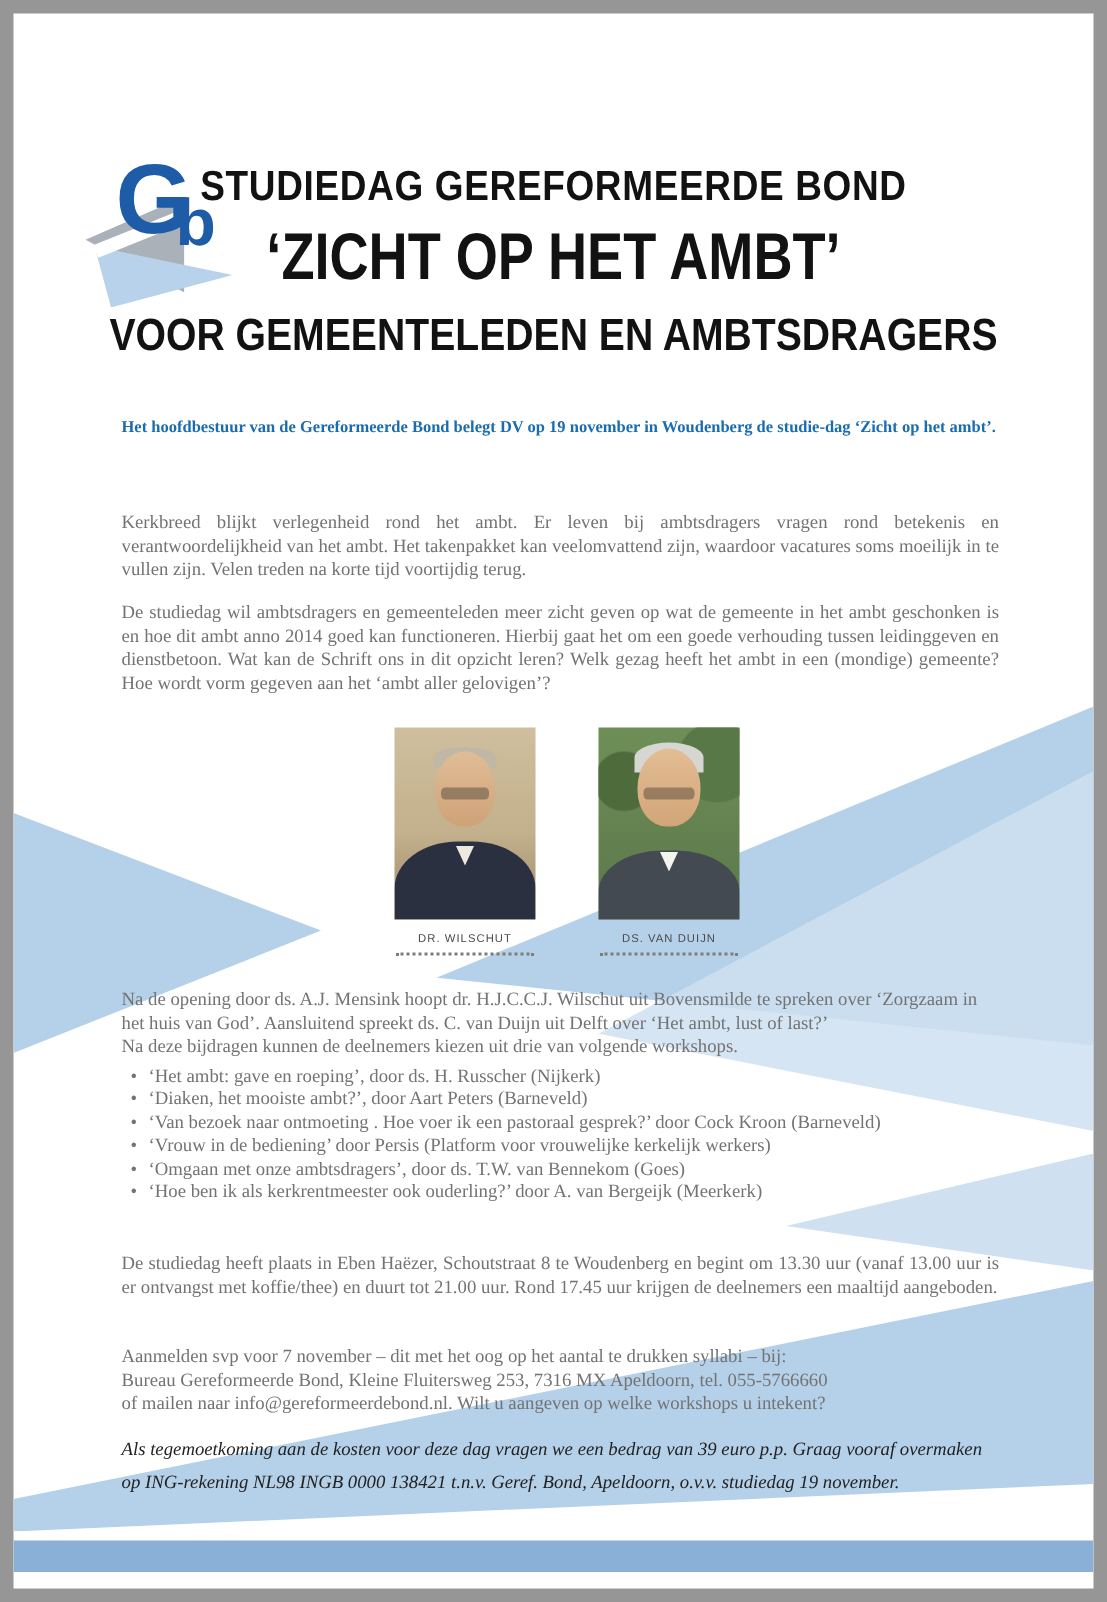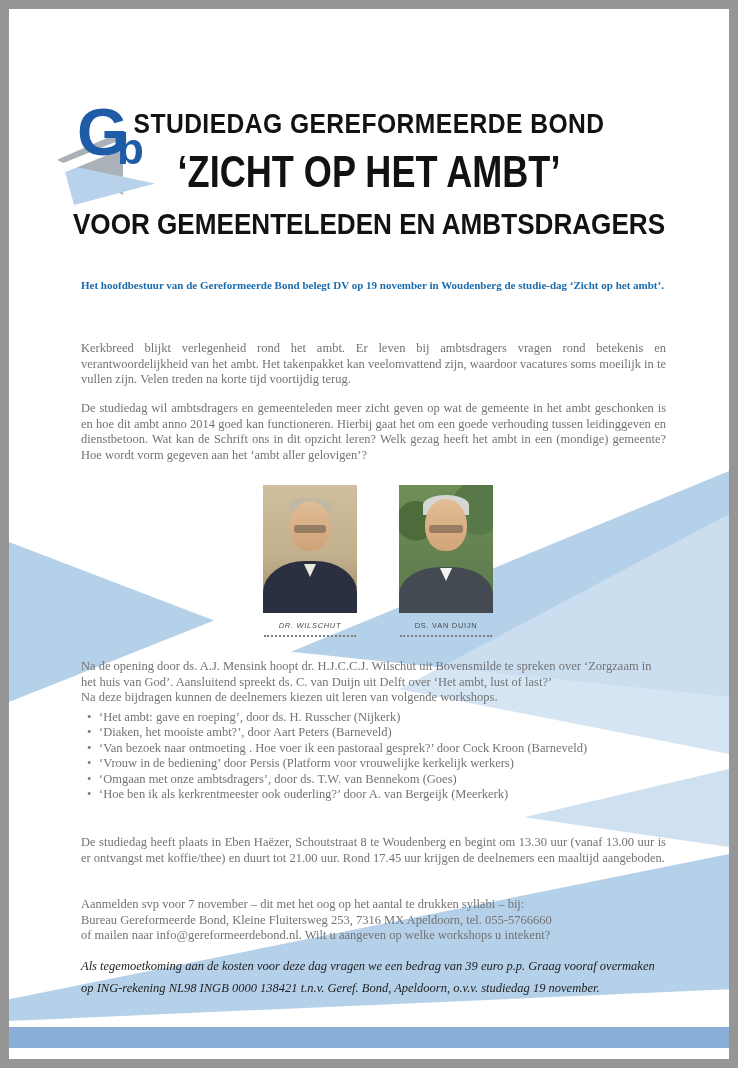--- a/index.html
+++ b/index.html
@@ -78,21 +78,21 @@
     border-radius:45% 45% 0 0 / 60% 60% 0 0;}
   .photo2 .ph-body{height:46px;background:#434a52;}
   .ph-collar{position:absolute;left:41px;bottom:36px;width:12px;height:13px;background:#eceadf;
     clip-path:polygon(0 0,100% 0,50% 100%);}
   .photo2 .ph-collar{left:41px;bottom:32px;background:#f4f4ee;}
 
   
   .caption{position:absolute;top:612px;width:94px;z-index:3;text-align:center;
     font-family:"Liberation Sans",sans-serif;font-size:7.5px;letter-spacing:.7px;color:#4a4a4a;}
   .caption .dots{margin-top:5px;border-bottom:2px dotted #7d7d7d;width:92px;margin-left:1px;}
-  .cap1{left:254px;font-style:italic;} .cap2{left:390px;}
+  .cap1{left:254px;} .cap2{left:390px;}
 </style>
 </head>
 <body>
 
 <div class="canvas">
   <div class="page">
 
     <div class="shape sh-left-tri"></div>
     <div class="shape sh-right-swoosh"></div>
     <div class="shape sh-right-swoosh2"></div>
@@ -138,21 +138,21 @@
       <span>DR. WILSCHUT</span>
       <div class="dots"></div>
     </div>
     <div class="caption cap2">
       <span>DS. VAN DUIJN</span>
       <div class="dots"></div>
     </div>
 
     <div class="block sect3">
       <div>Na de opening door ds. A.J. Mensink hoopt dr. H.J.C.C.J. Wilschut uit Bovensmilde te spreken over ‘Zorgzaam in het huis van God’. Aansluitend spreekt ds. C. van Duijn uit Delft over ‘Het ambt, lust of last?’</div>
-      <div>Na deze bijdragen kunnen de deelnemers kiezen uit leren van volgende workshops.</div>
+      <div>Na deze bijdragen kunnen de deelnemers kiezen uit drie van volgende workshops.</div>
       <ul>
         <li>‘Het ambt: gave en roeping’, door ds. H. Russcher (Nijkerk)</li>
         <li>‘Diaken, het mooiste ambt?’, door Aart Peters (Barneveld)</li>
         <li>‘Van bezoek naar ontmoeting . Hoe voer ik een pastoraal gesprek?’ door Cock Kroon (Barneveld)</li>
         <li>‘Vrouw in de bediening’ door Persis (Platform voor vrouwelijke kerkelijk werkers)</li>
         <li>‘Omgaan met onze ambtsdragers’, door ds. T.W. van Bennekom (Goes)</li>
         <li>‘Hoe ben ik als kerkrentmeester ook ouderling?’ door A. van Bergeijk (Meerkerk)</li>
       </ul>
     </div>
 

